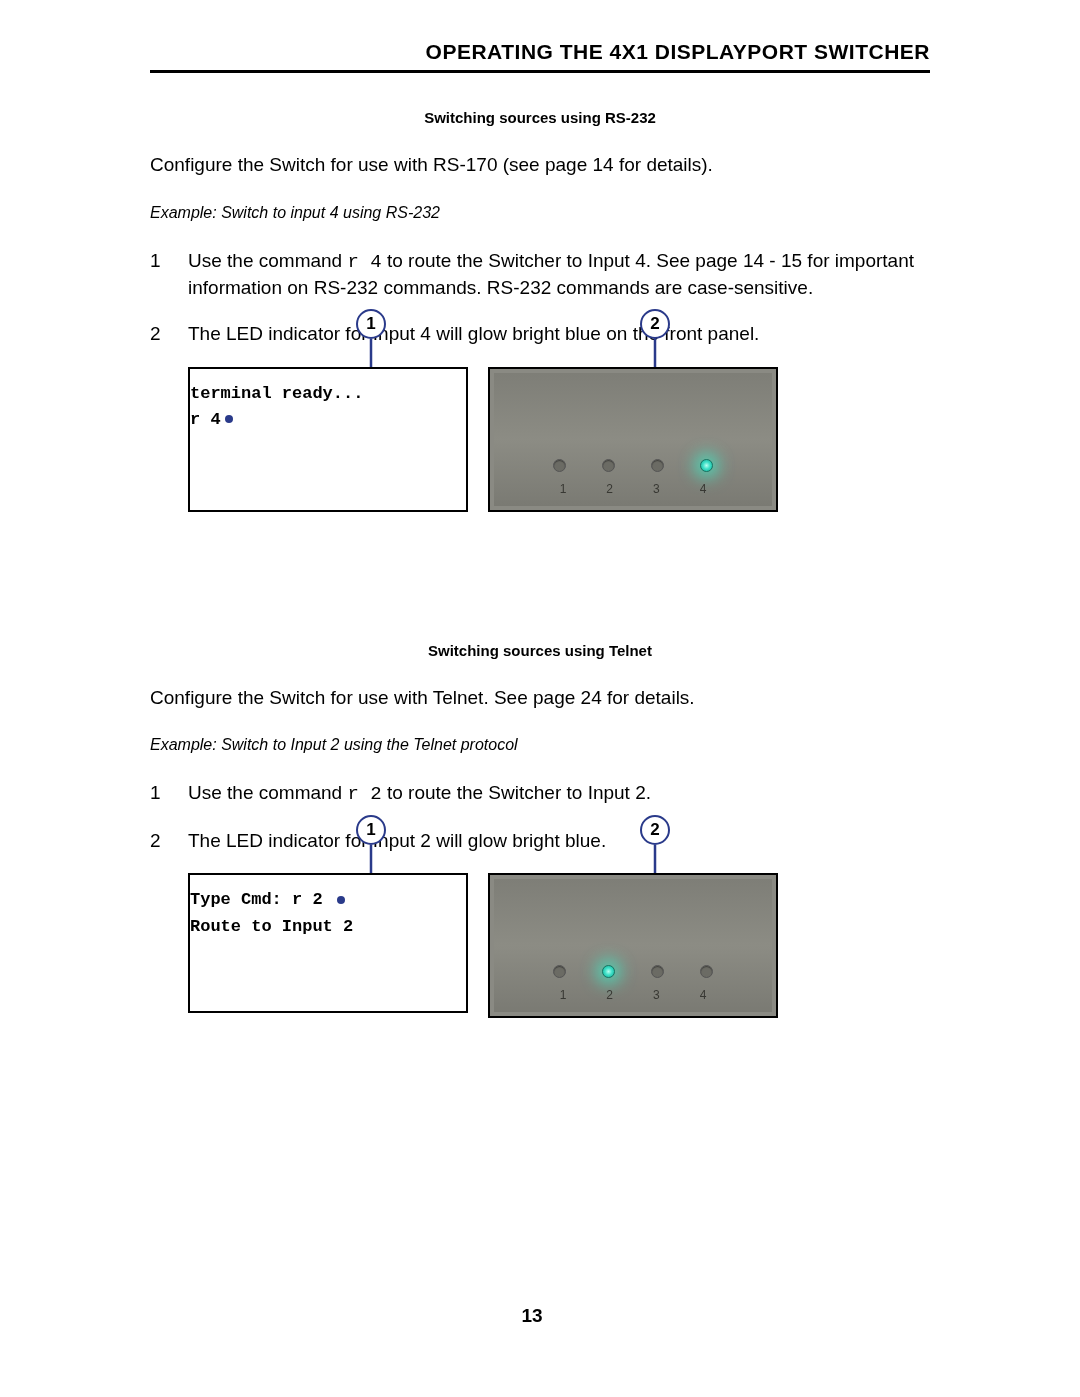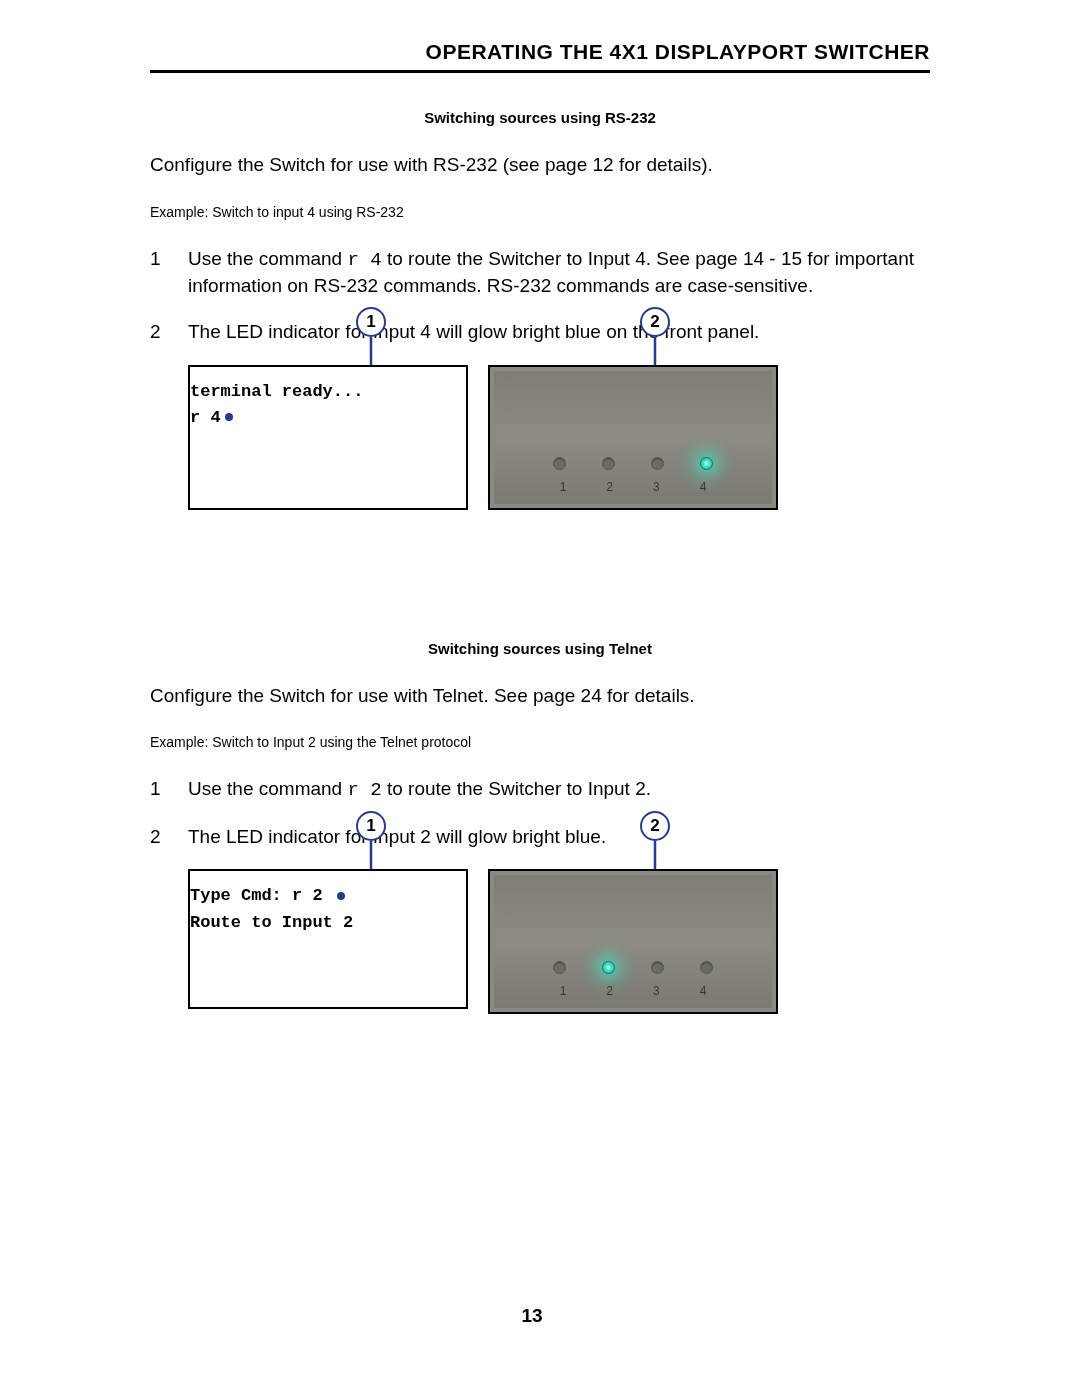--- a/index.html
+++ b/index.html
@@ -2,21 +2,21 @@
 <html><head>
 <meta charset="utf-8">
 <style>
   * { box-sizing: border-box; margin: 0; padding: 0; }
   html, body { width: 1080px; background: #fff; font-family: Arial, Helvetica, sans-serif; color: #000; }
   .page { width: 1080px; min-height: 1397px; padding: 40px 150px 40px 150px; position: relative; }
   .title { font-size: 21px; font-weight: bold; text-align: right; letter-spacing: 0.5px; }
   .hr { border: none; border-top: 3px solid #000; margin-top: 6px; margin-bottom: 36px; }
   .section-heading { font-size: 15px; font-weight: bold; text-align: center; margin-bottom: 26px; }
   .para { font-size: 19px; line-height: 1.35; margin-bottom: 26px; }
-  .example { font-size: 14px; margin-bottom: 26px; margin-top: 8px; }
+  .example { font-style: italic; font-size: 16px; margin-bottom: 26px; margin-top: 8px; }
   .step { display: flex; font-size: 19px; line-height: 1.35; margin-bottom: 20px; }
   .step .num { width: 38px; flex: 0 0 38px; }
   .step .txt { flex: 1; }
   .mono { font-family: "Courier New", Courier, monospace; }
   .diagram-row { display: flex; gap: 20px; margin-top: 10px; margin-left: 38px; margin-bottom: 80px; }
   .terminal-wrap, .device-wrap { position: relative; }
   .callout {
     position: absolute; top: -58px; width: 30px; height: 30px; border-radius: 50%;
     background: #fff; border: 2px solid #2a3a8a; display: flex; align-items: center;
     justify-content: center; font-weight: bold; font-size: 17px; color: #000; z-index: 5;
@@ -44,21 +44,21 @@
   .spacer-before-section2 { height: 50px; }
 </style>
 </head>
 <body>
 
 <div class="page">
   <div class="title">OPERATING THE 4X1 DISPLAYPORT SWITCHER</div>
   <hr class="hr">
 
   <div class="section-heading">Switching sources using RS-232</div>
-  <div class="para">Configure the Switch for use with RS-232 (see page 12 for details).</div>
+  <div class="para">Configure the Switch for use with RS-170 (see page 14 for details).</div>
   <div class="example">Example: Switch to input 4 using RS-232</div>
 
   <div class="step">
     <div class="num">1</div>
     <div class="txt">
       <span>Use the command </span><span class="mono">r 4</span><span> to route the Switcher to Input 4.  See page 14 - 15 for important information on RS-232 commands.  RS-232 commands are case-sensitive.</span>
     </div>
   </div>
   <div class="step">
     <div class="num">2</div>

